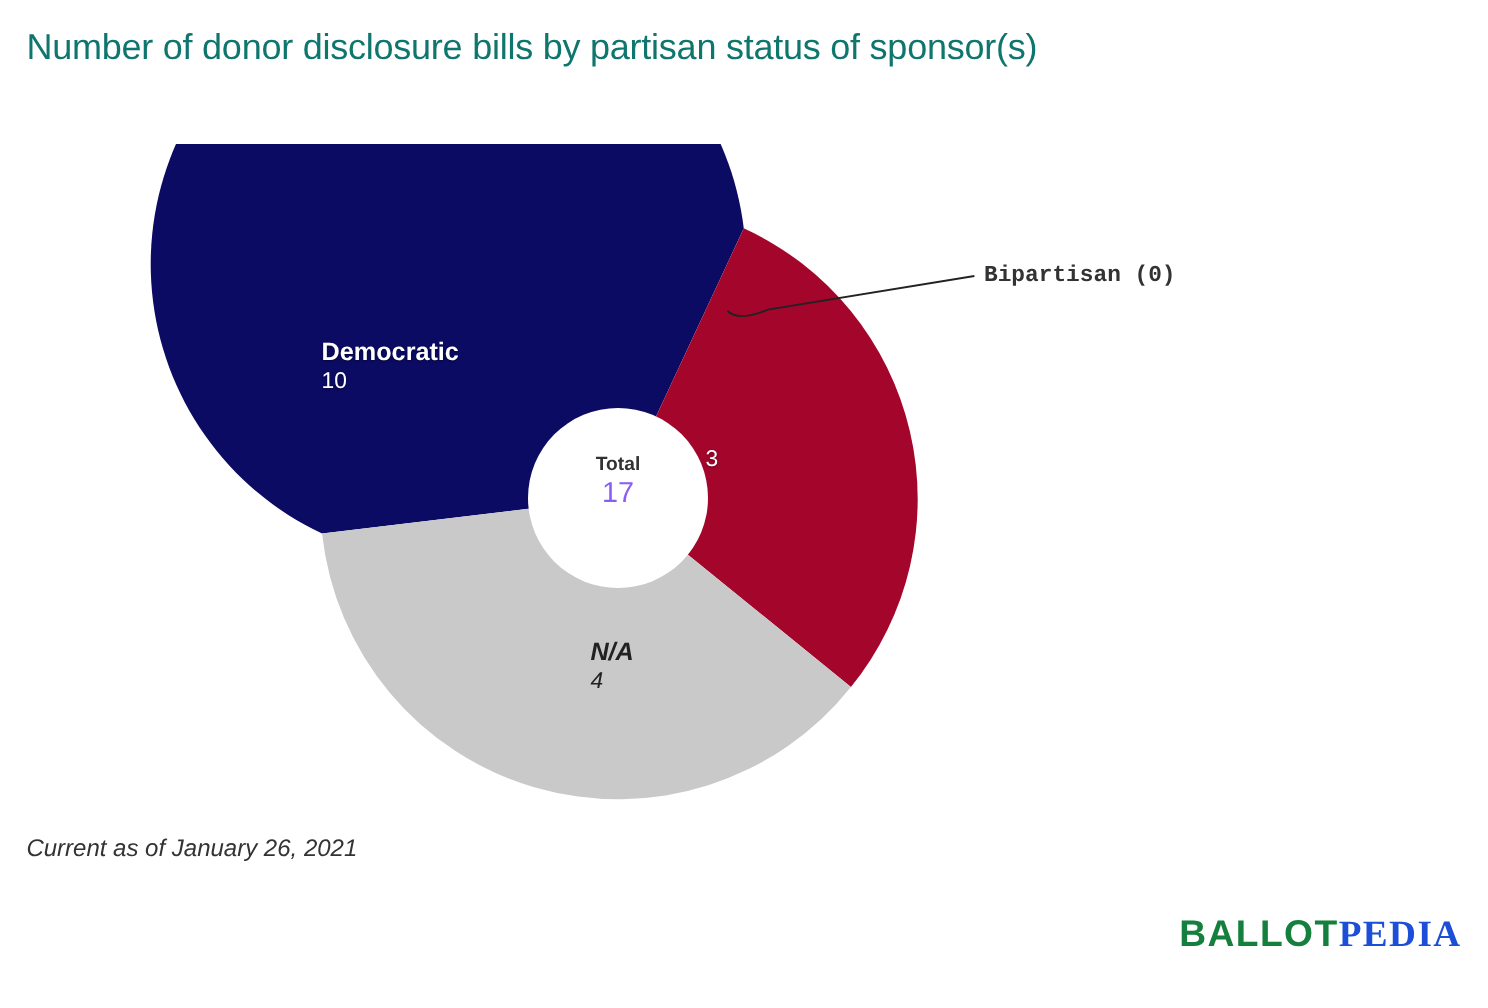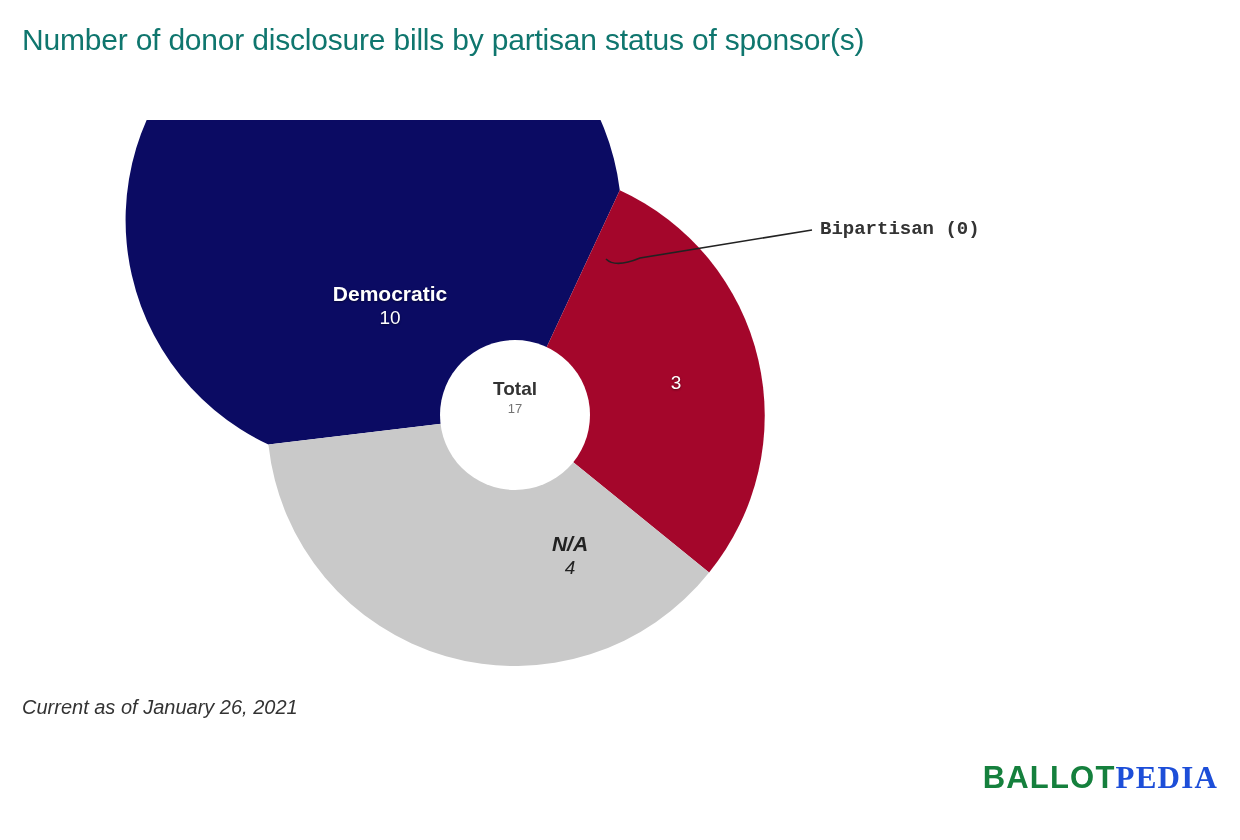--- a/index.html
+++ b/index.html
@@ -43,21 +43,21 @@
     height: 580px;
   }
   .donut-svg {
     position: absolute;
     left: 0;
     top: 0;
   }
   
   .slice-label {
     position: absolute;
-    text-align: center;
+    text-align: left;
     line-height: 1.18;
     pointer-events: none;
     white-space: nowrap;
   }
   .slice-label .name {
     display: block;
     font-size: 21px;
     font-weight: bold;
   }
   .slice-label .value {
@@ -93,29 +93,29 @@
     position: absolute;
     left: 440px;
     top: 258px;
     width: 150px;
     text-align: center;
     line-height: 1.2;
     pointer-events: none;
   }
   .center-total .name {
     display: block;
-    font-size: 19px;
+    font-size: 16px;
     font-weight: bold;
     color: #333333;
   }
   .center-total .value {
     display: block;
-    font-size: 13px;
+    font-size: 24px;
     font-weight: 400;
-    color: #737373;
+    color: #8b5cf6;
   }
   
   .callout-label {
     position: absolute;
     left: 820px;
     top: 98px;
     font-size: 19px;
     font-weight: bold;
     color: #333333;
     white-space: nowrap;

